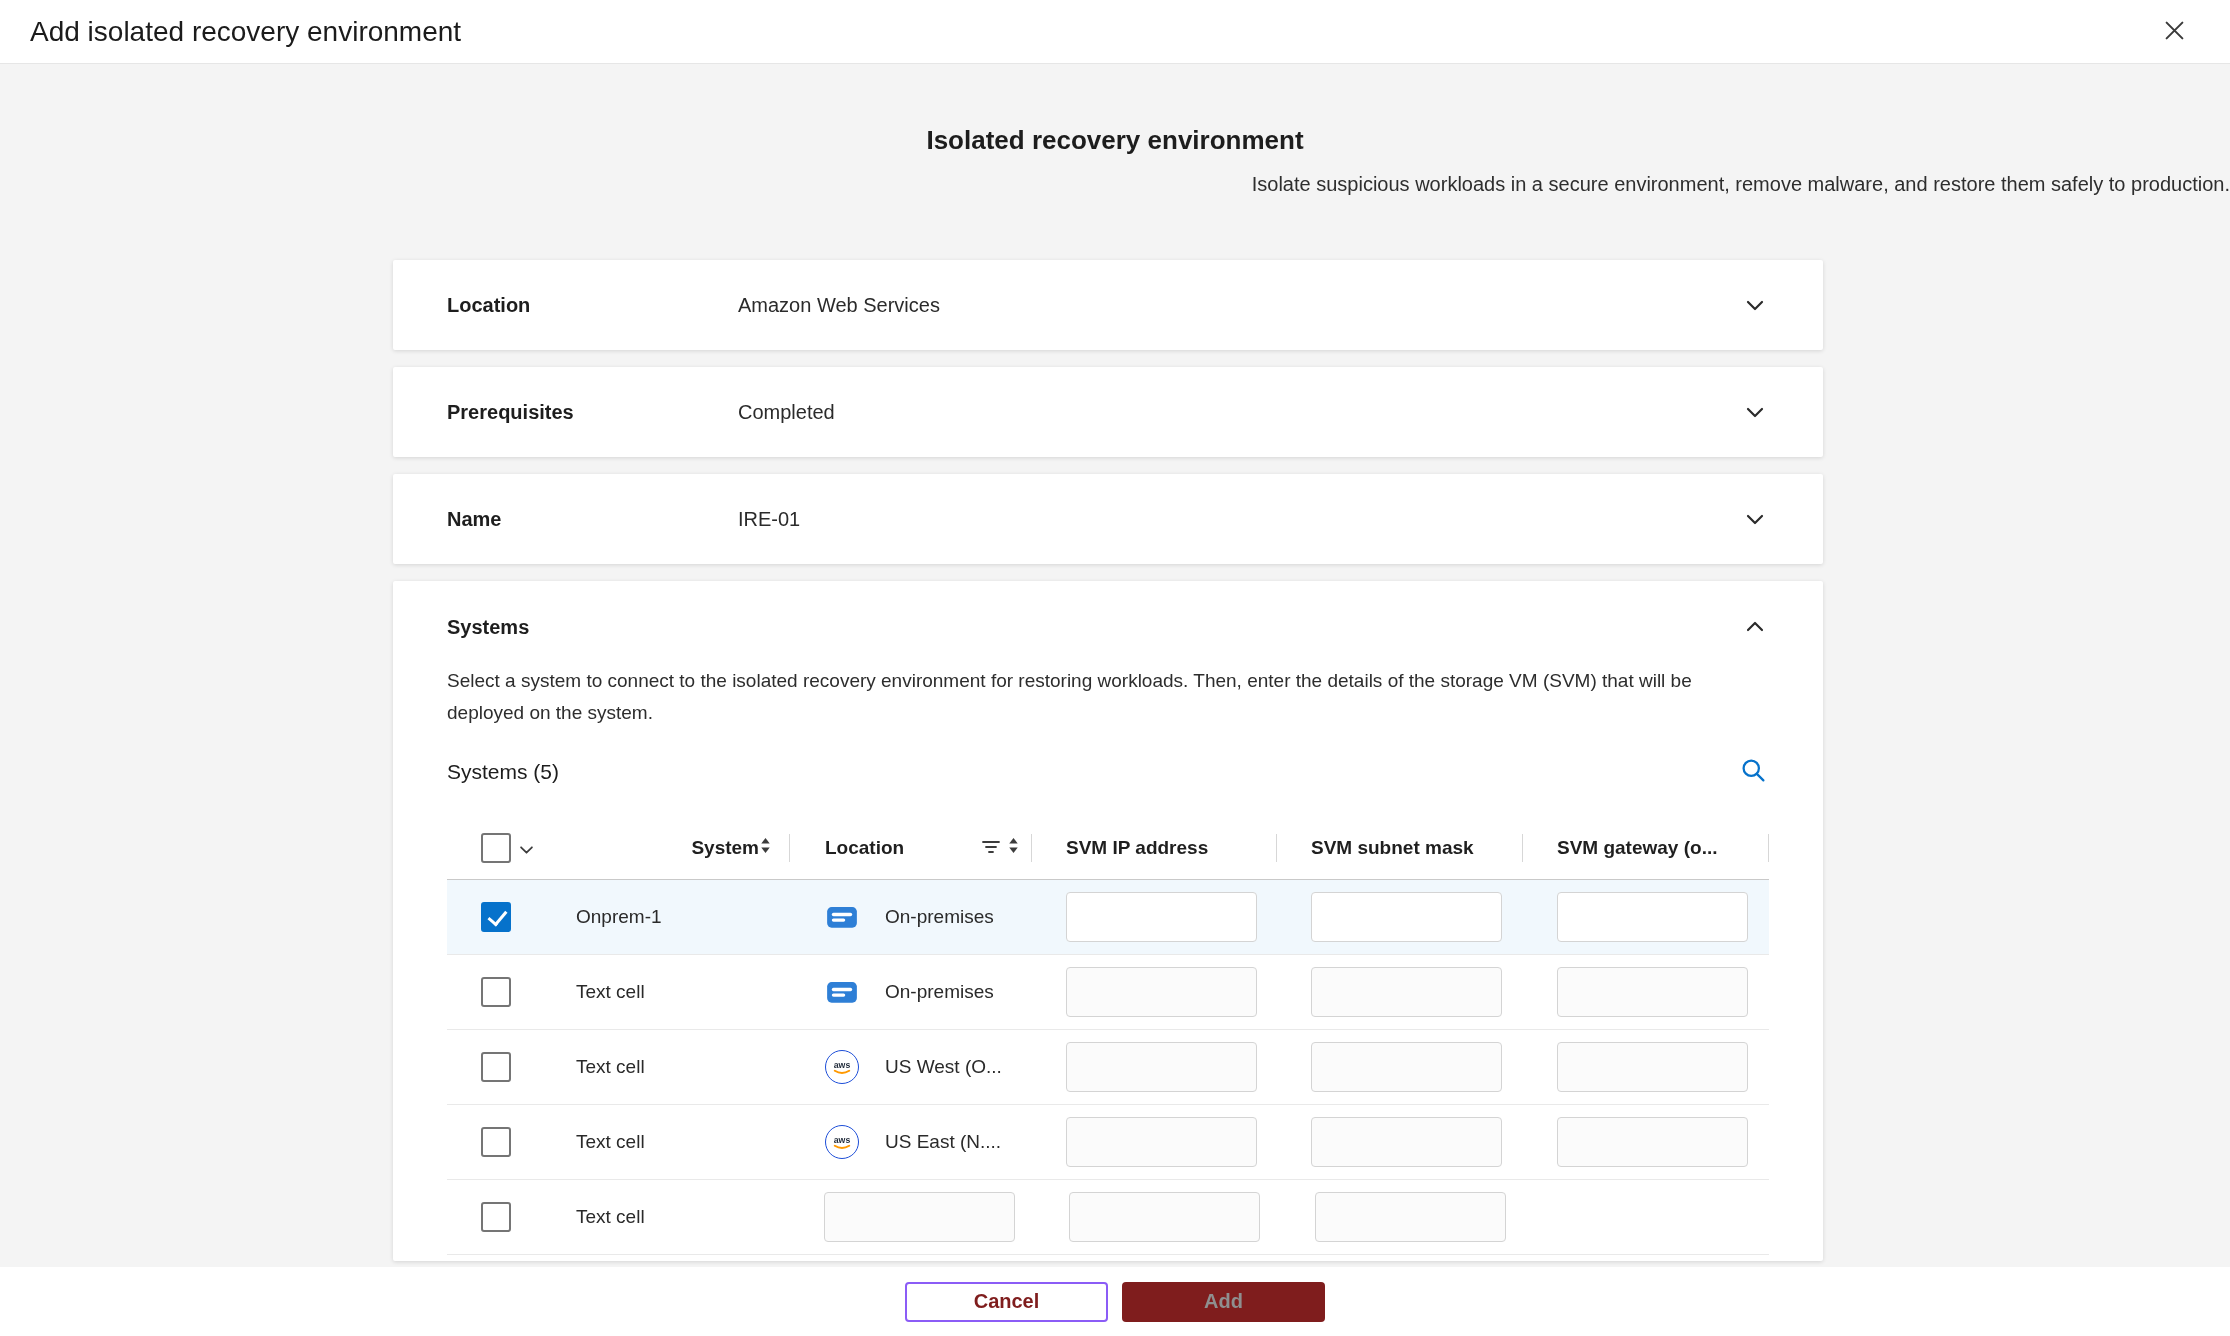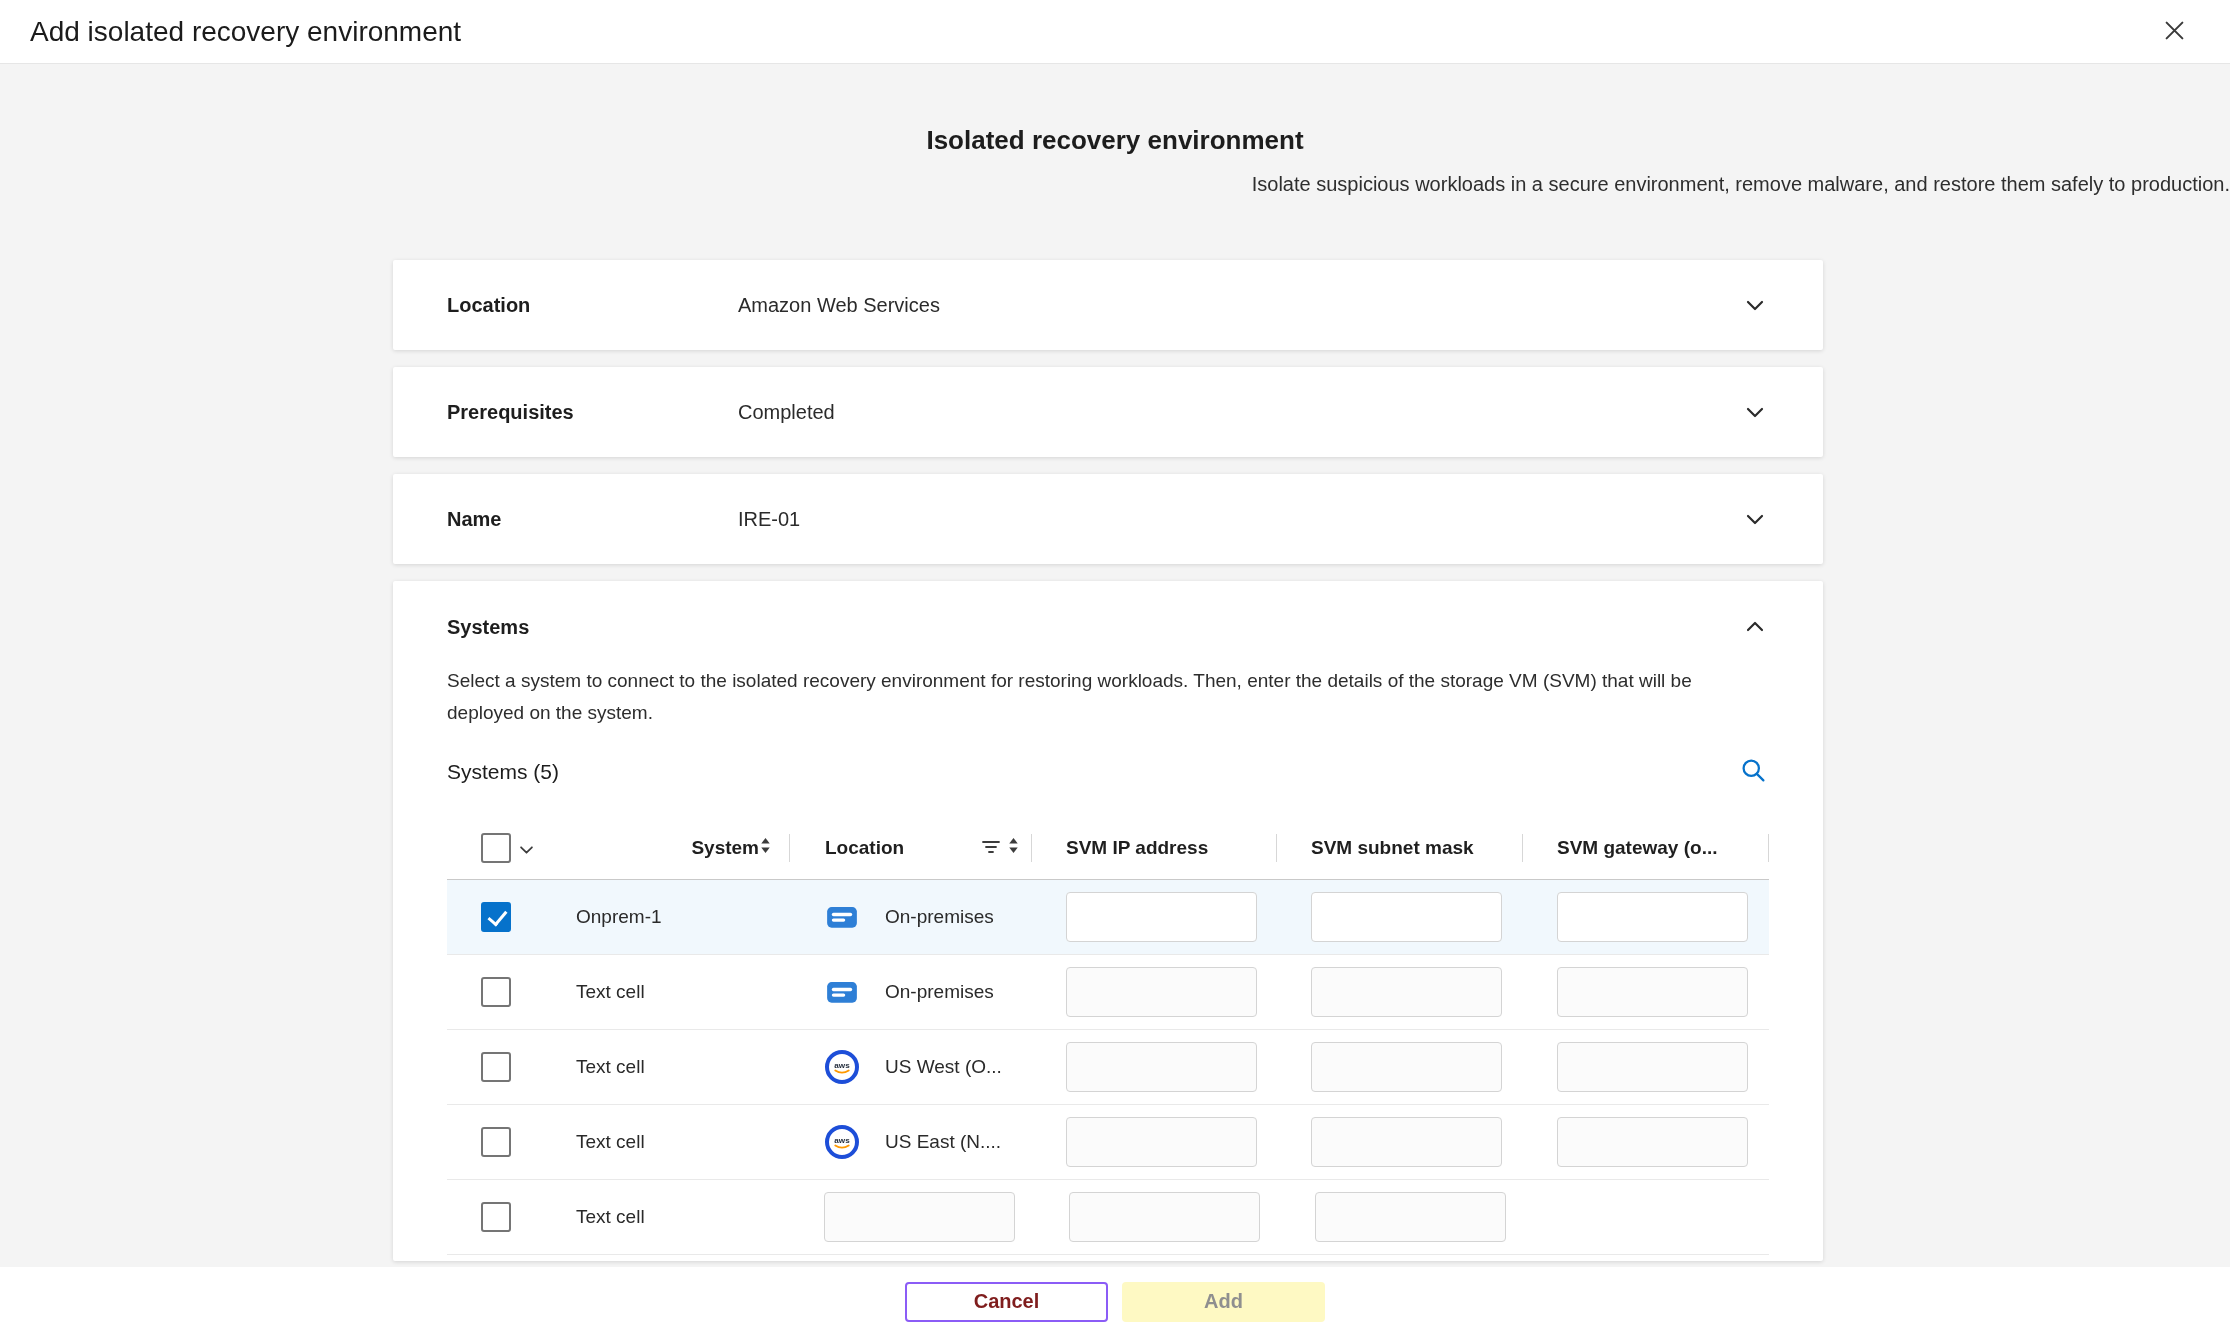--- a/index.html
+++ b/index.html
@@ -83,36 +83,36 @@
   
   .svm-input {
     width:191px; height:50px; border:1px solid #d4d4d4; border-radius:4px;
     background:#fbfbfb; font-size:19px; font-family:inherit; padding:0 12px;
     color:#222; outline:none;
   }
   .trow.selected .svm-input { background:#fff; }
   
   .picon {
     width:34px; height:34px; border-radius:50%; background:#fff;
-    border:4px solid #1d4ed8; display:flex; align-items:center; justify-content:center; flex:none;
+    border:1px solid #1d4ed8; display:flex; align-items:center; justify-content:center; flex:none;
   }
   .picon svg { width:28px; height:28px; }
   .picon.onprem { border:none; background:transparent; }
   .picon.onprem svg { width:34px; height:34px; }
   
   .footer {
     position:absolute; left:0; right:0; bottom:0; height:69px; background:#fff;
     display:flex; align-items:center; justify-content:center; gap:14px; z-index:9;
   }
   .btn {
     width:203px; height:40px; border-radius:4px; font-size:20px; font-weight:700;
     font-family:inherit; cursor:pointer; display:flex; align-items:center; justify-content:center;
   }
   .btn.cancel { background:#fff; border:2px solid #8b5cf6; color:#7f1d1d; }
-  .btn.add { background:#fef9c3; border:none; color:#8f8f8f; cursor:default; }
+  .btn.add { background:#7f1d1d; border:none; color:#8f8f8f; cursor:default; }
 </style>
 </head>
 <body>
 
 <div class="page">
 
   <header class="topbar">
     <h1>Add isolated recovery environment</h1>
     <button class="close-btn">
       <span>

